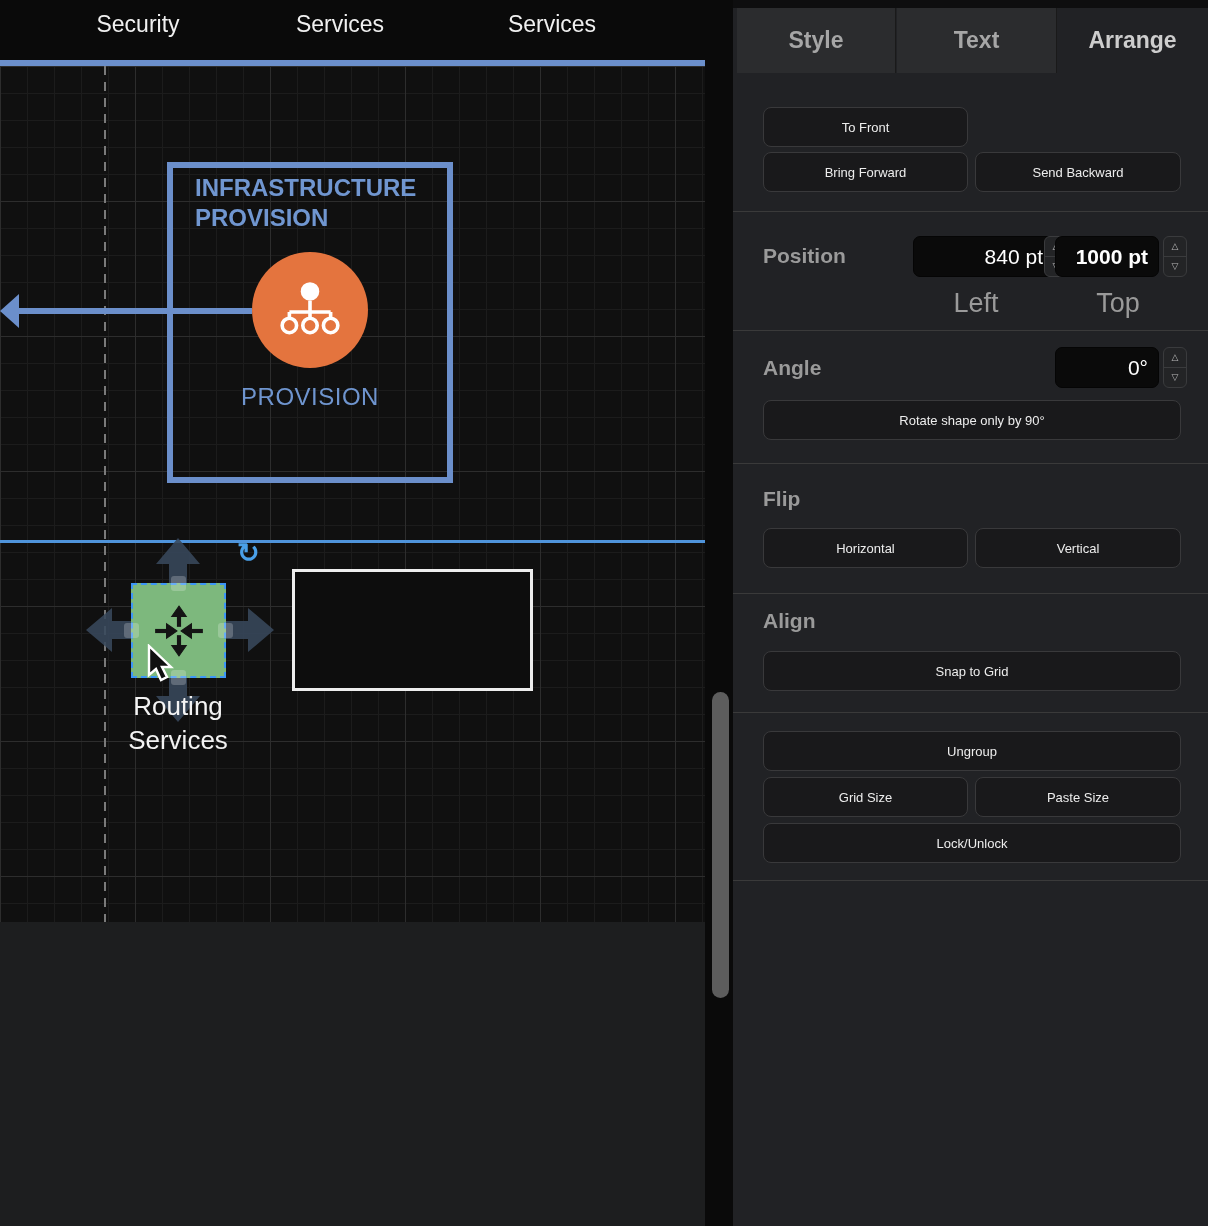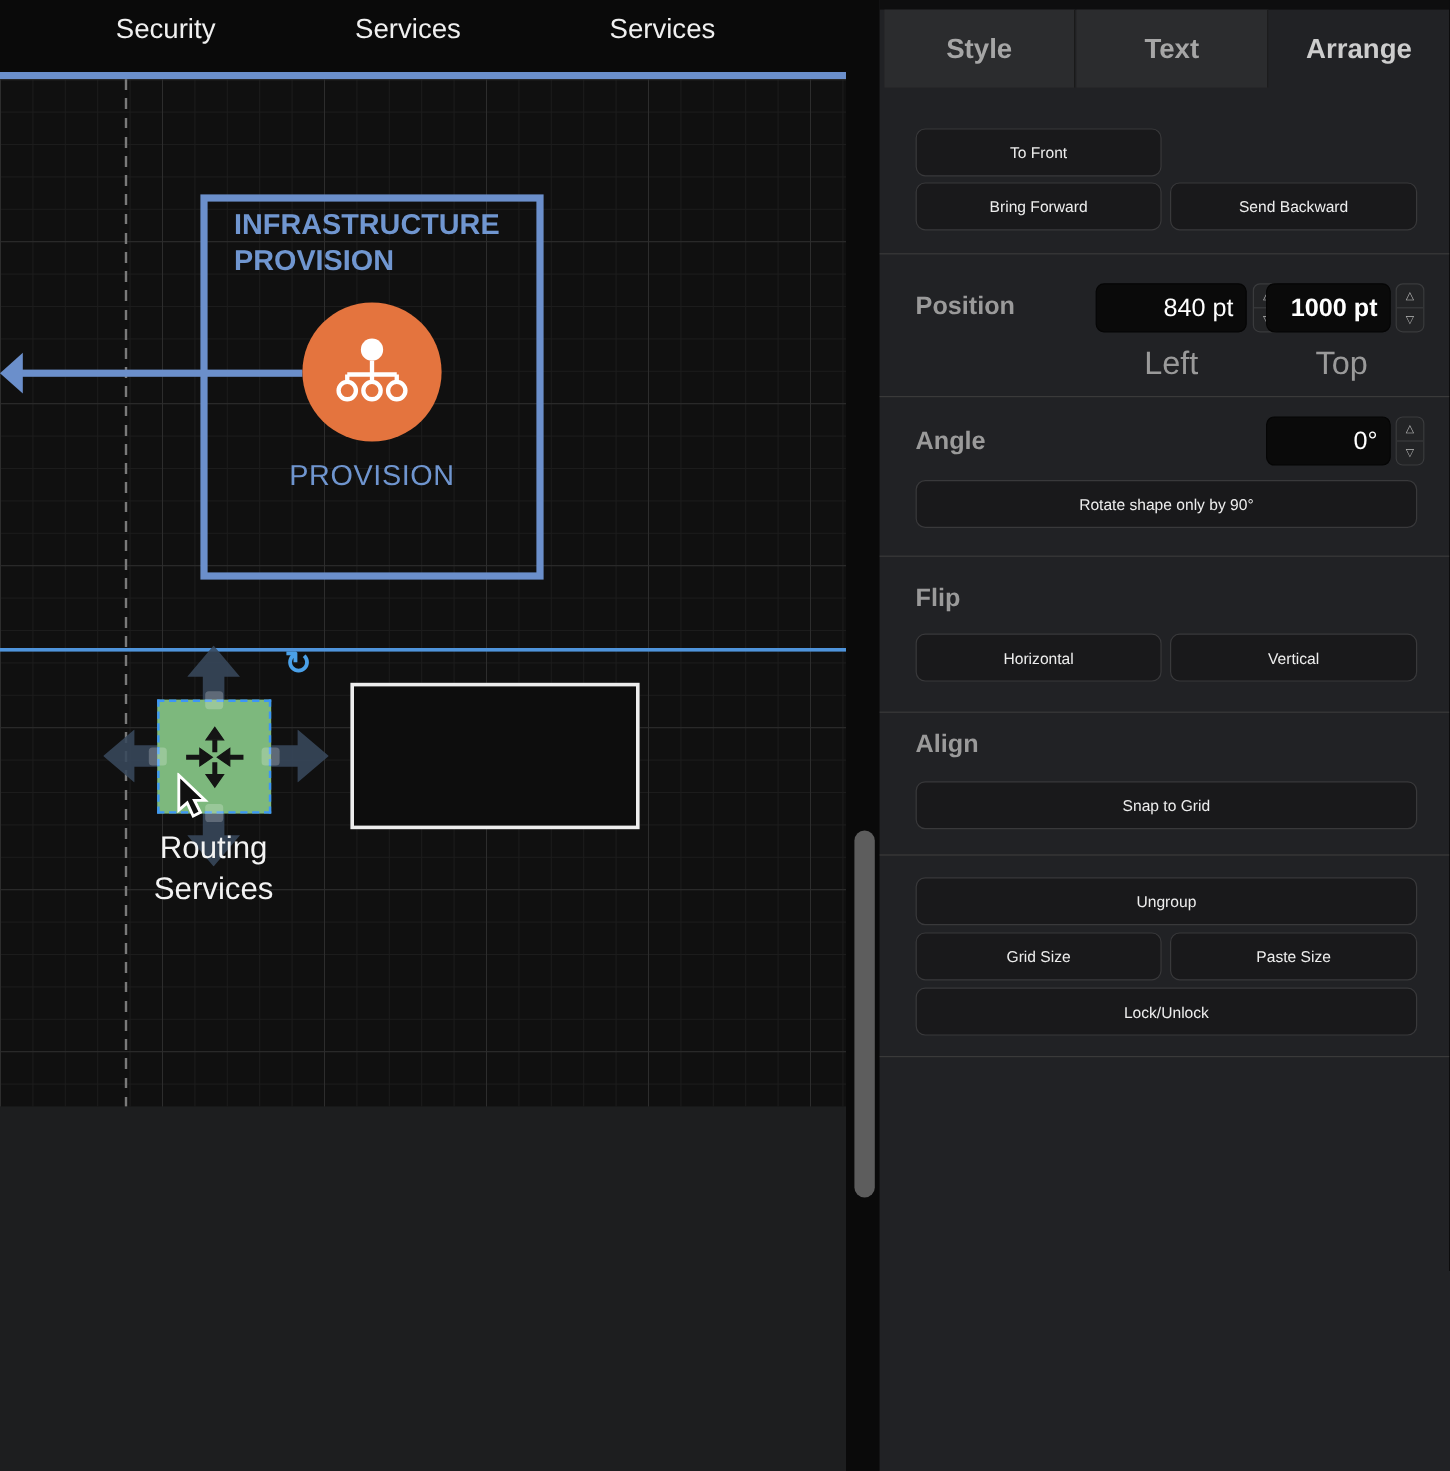--- a/index.html
+++ b/index.html
@@ -155,21 +155,21 @@
     <div class="tab inactive" style="left:164px;width:160px">Text</div>
     <div class="tab active" style="left:324px;width:151px">Arrange</div>
 
     <div class="pbtn" style="left:30px;top:107px;width:205px">To Front</div>
     <div class="pbtn" style="left:30px;top:152px;width:205px">Bring Forward</div>
     <div class="pbtn" style="left:242px;top:152px;width:206px">Send Backward</div>
 
     <div class="divider" style="top:211px"></div>
 
     <div class="section-label" style="left:30px;top:244px">Position</div>
-    <input class="num-input" style="left: 180px; top: 236px; width: 126px;" readonly="" value="840 pt">
+    <input class="num-input" style="left: 180px; top: 236px; width: 141px;" readonly="" value="840 pt">
     <div class="stepper" style="left:311px;top:236px">
       <span class="half">△</span>
       <span class="half">▽</span>
     </div>
     <input class="num-input" style="left: 322px; top: 236px; width: 104px; font-weight: bold;" readonly="" value="1000 pt">
     <div class="stepper" style="left:430px;top:236px">
       <span class="half">△</span>
       <span class="half">▽</span>
     </div>
     <span class="sub-caption" style="left:243px;top:288px">Left</span>

